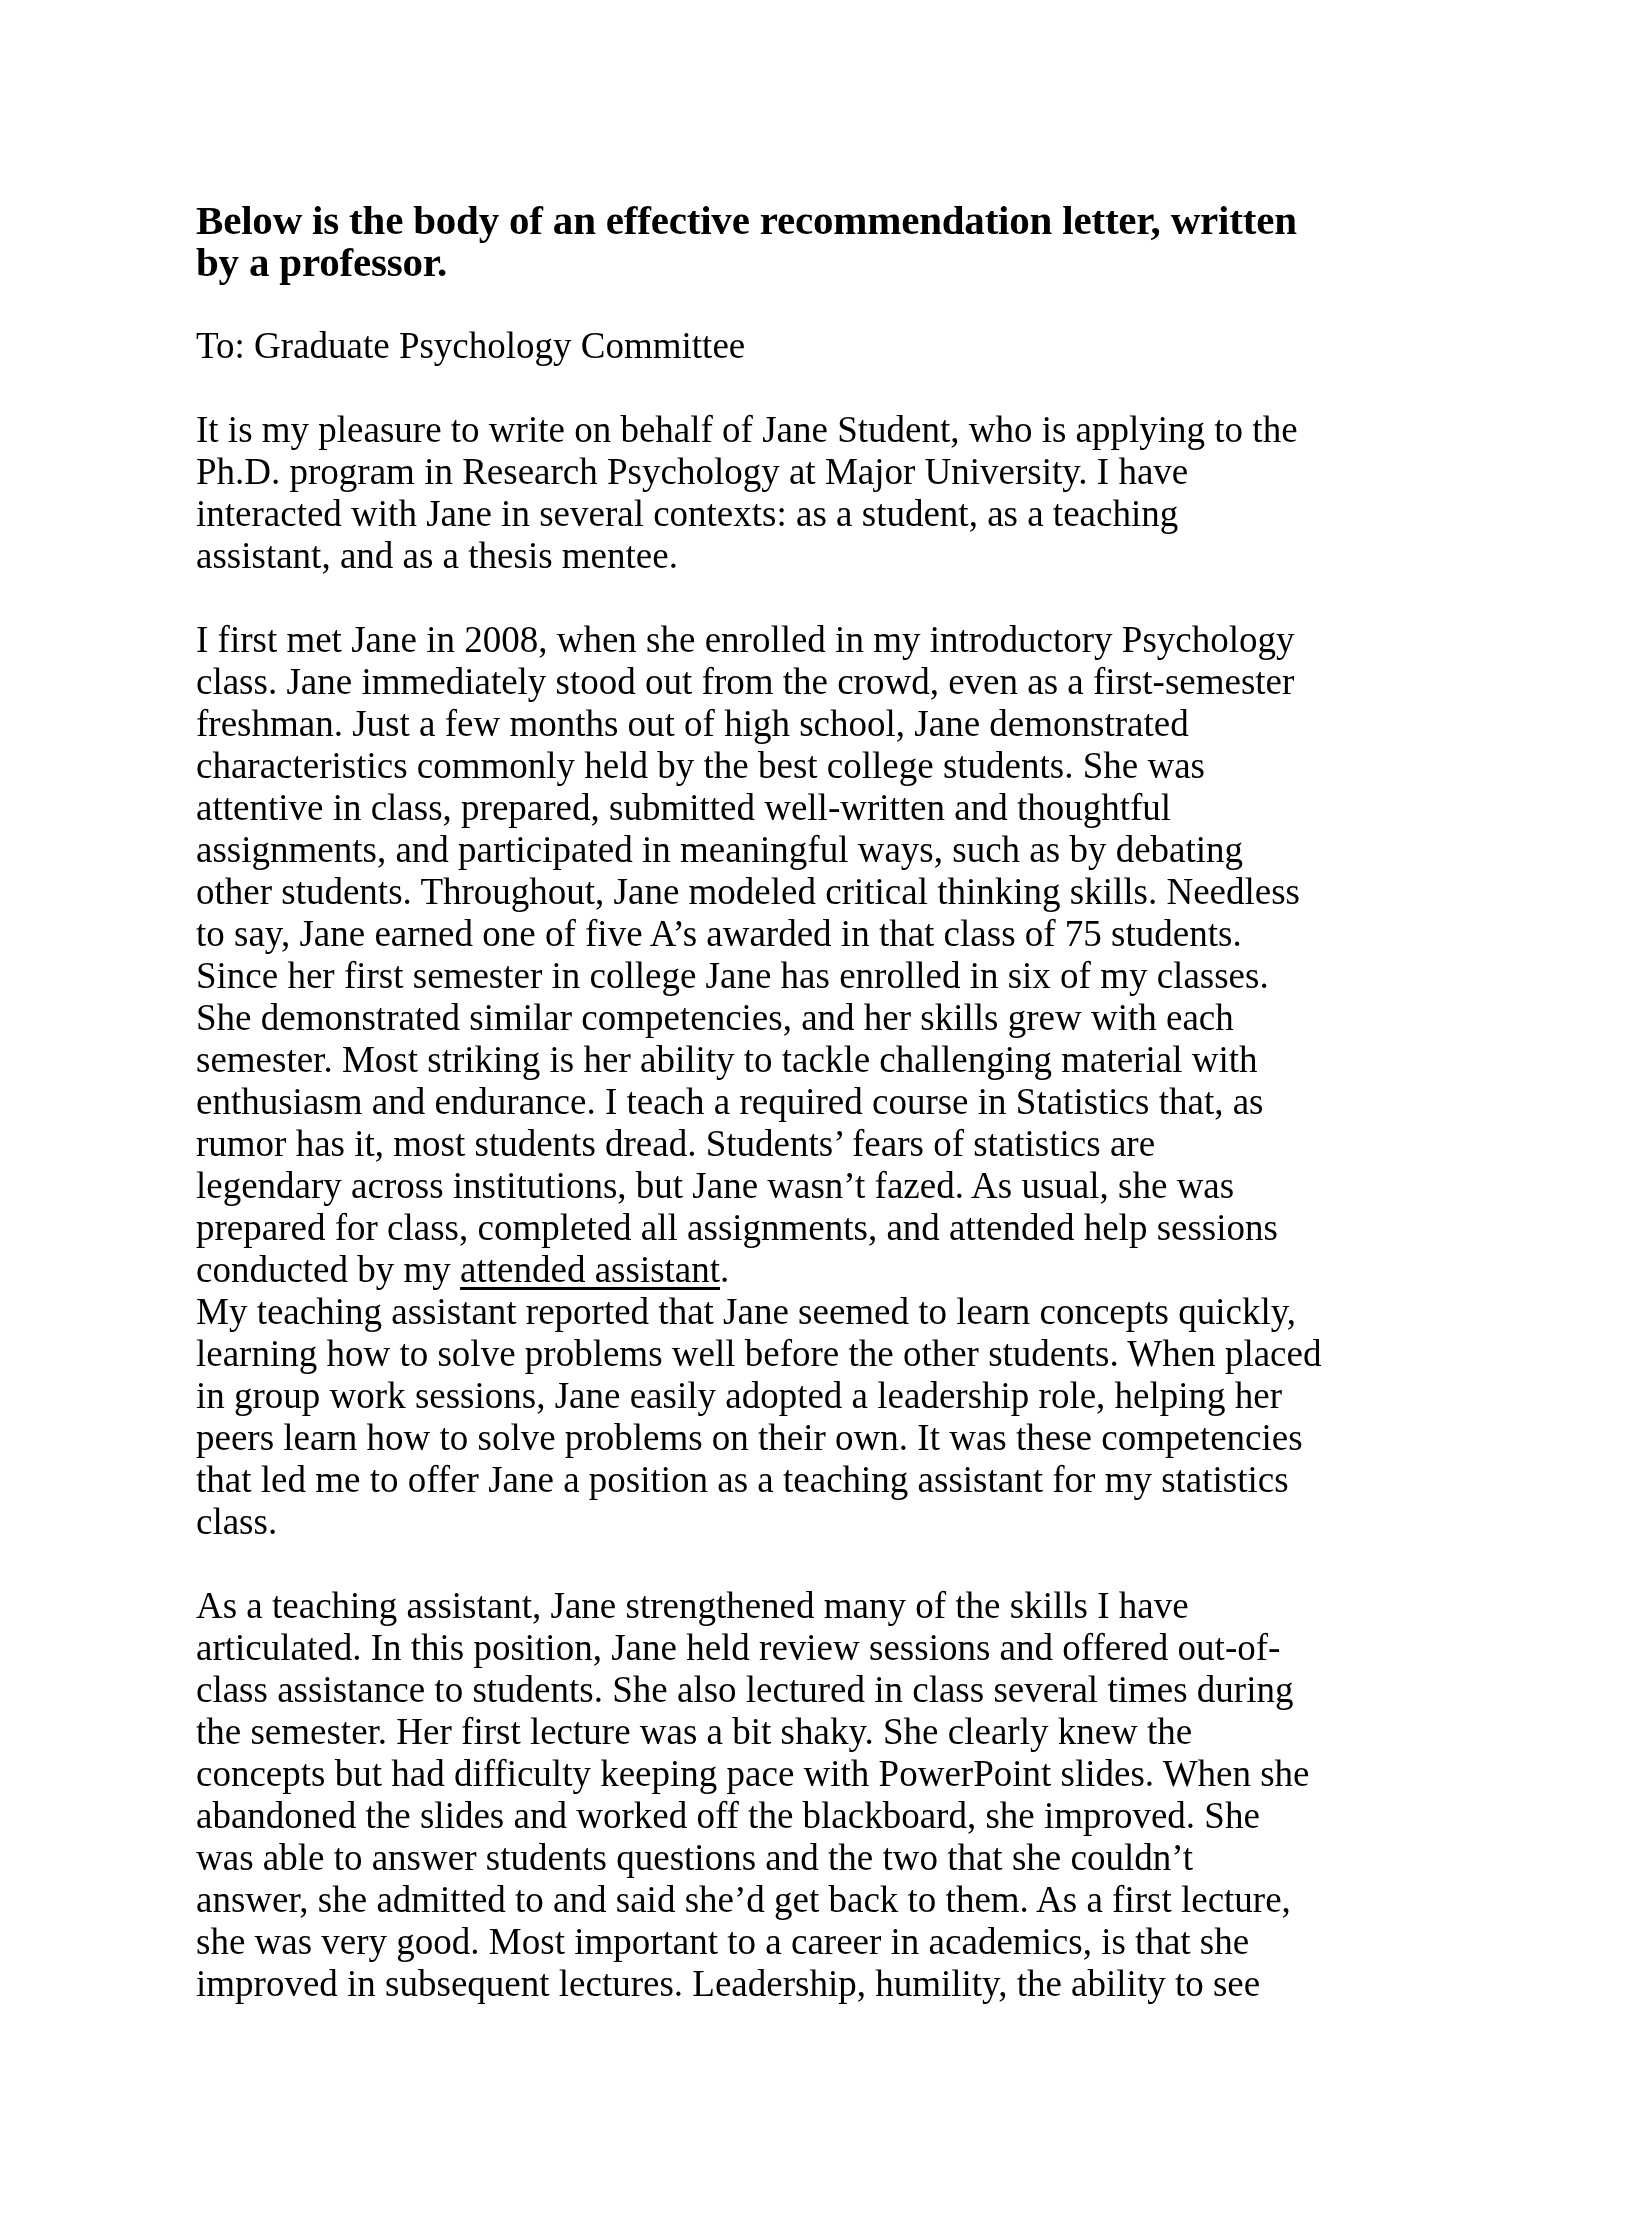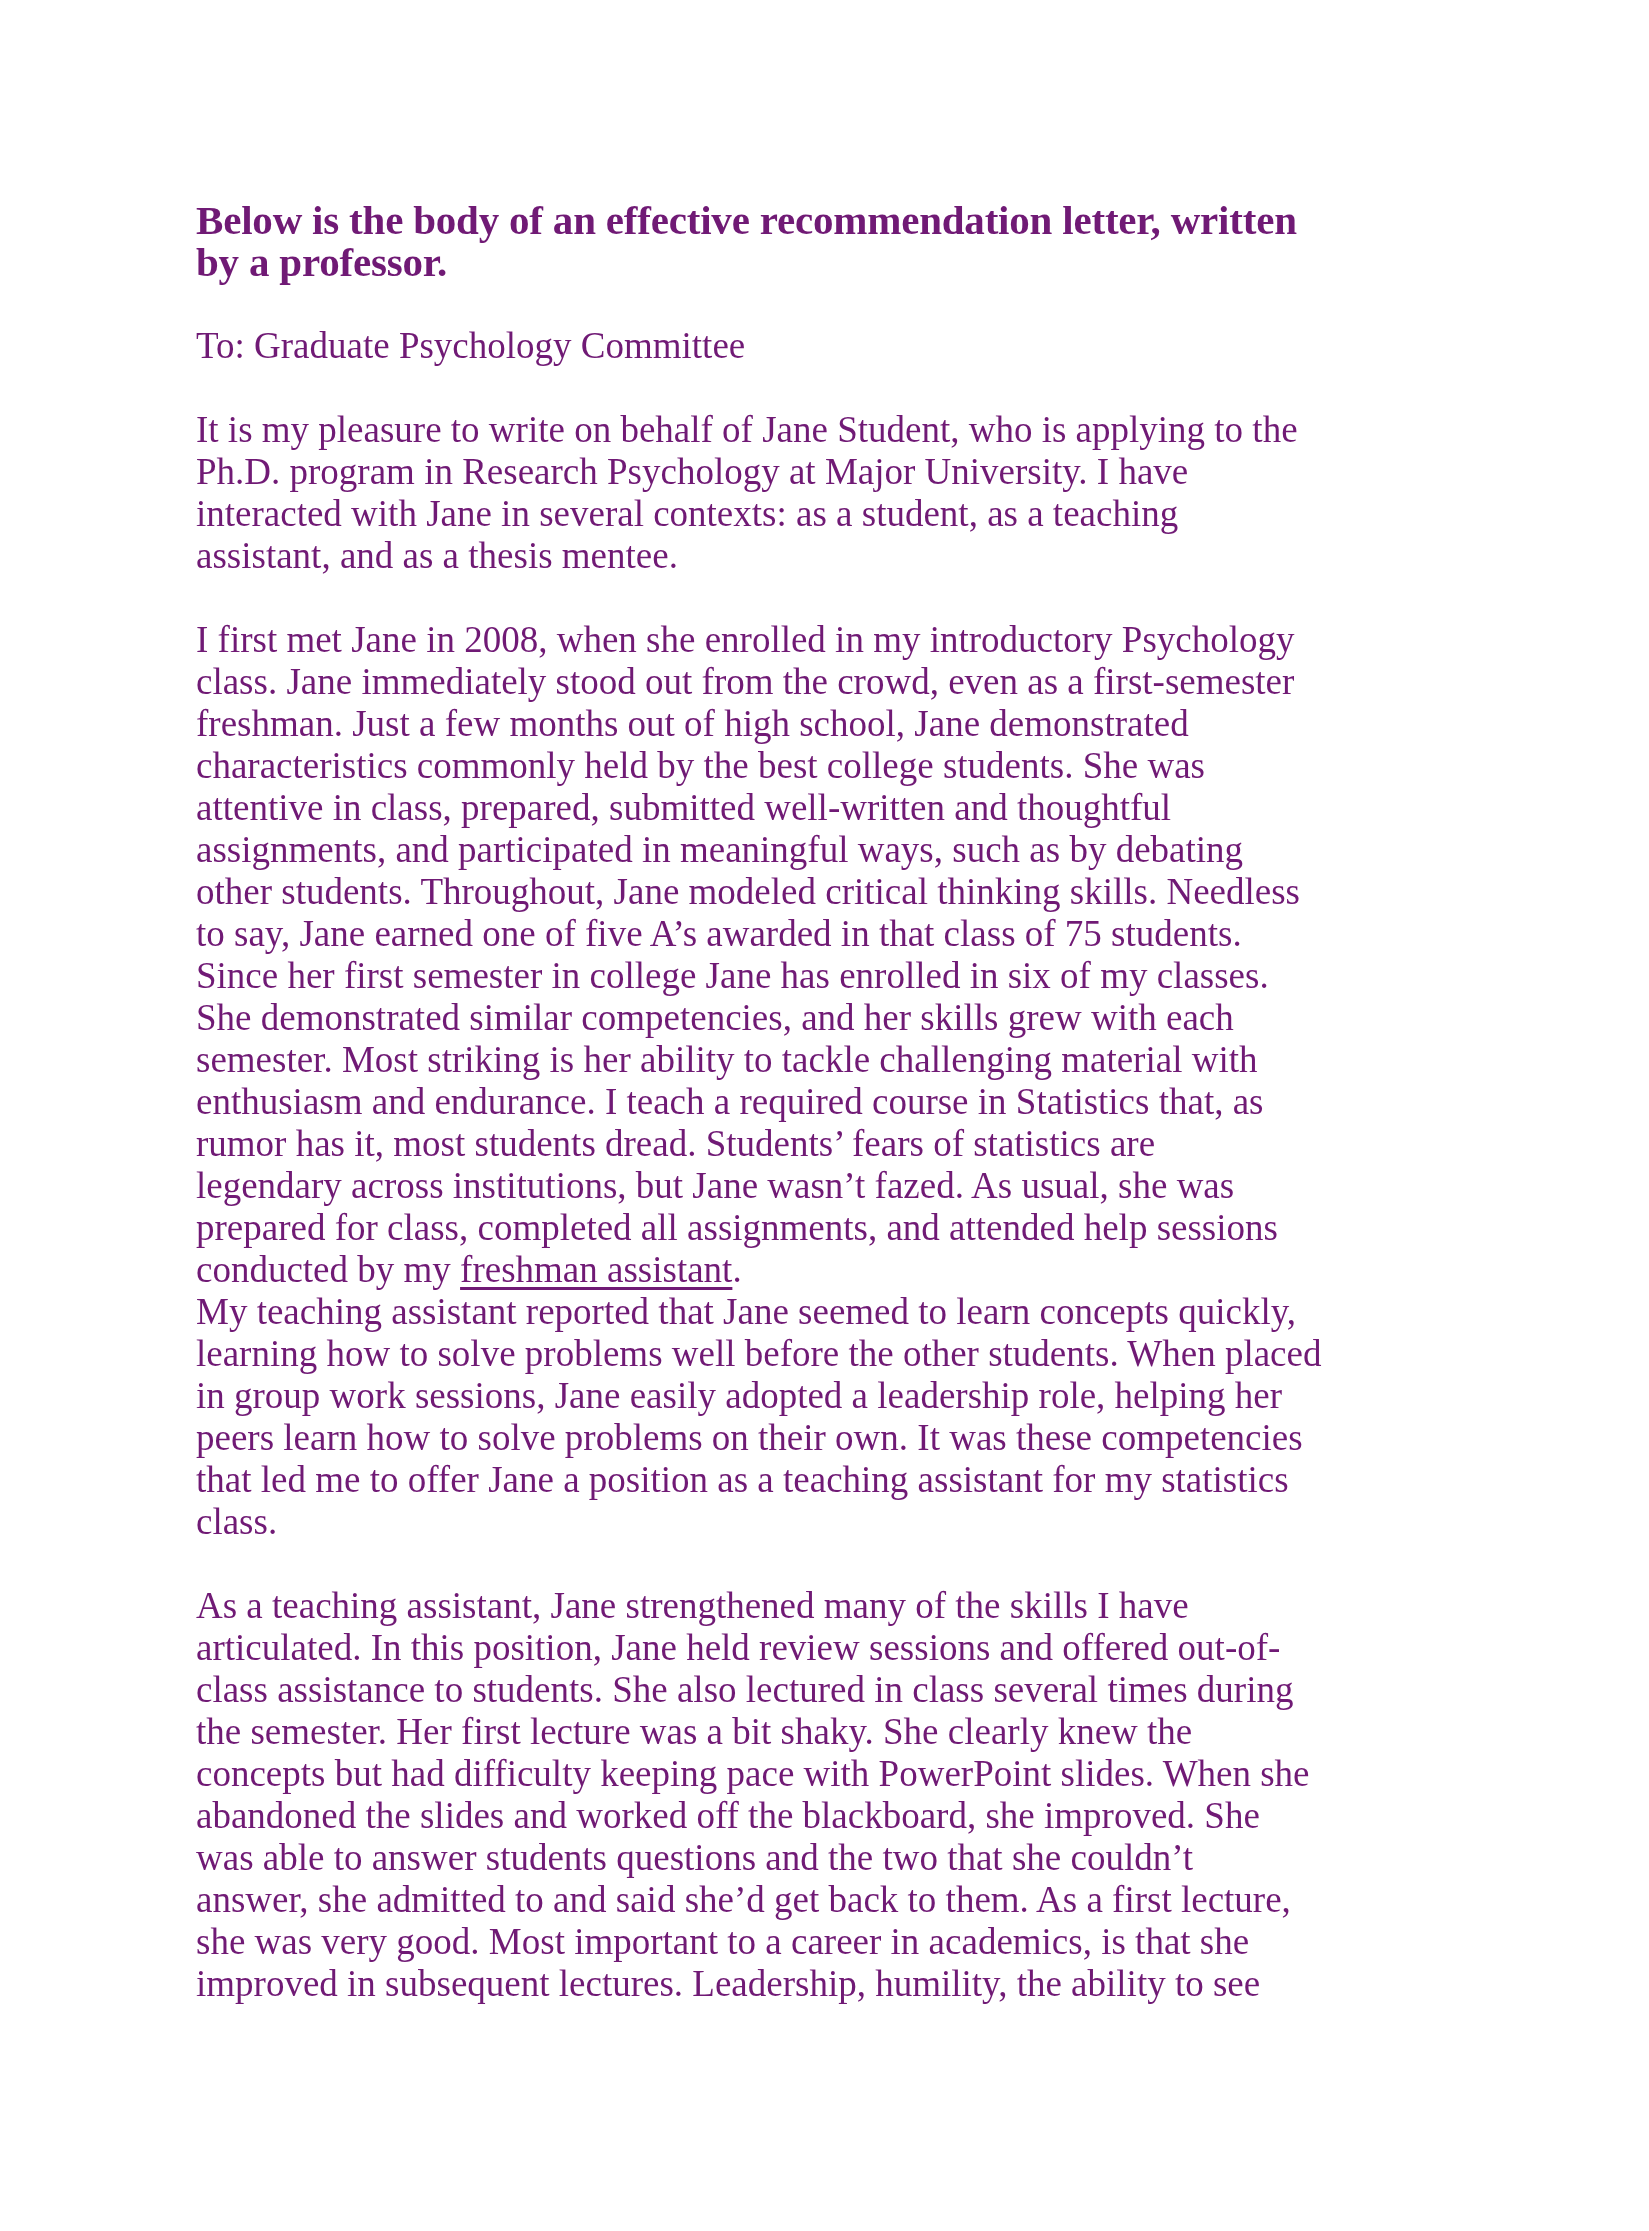--- a/index.html
+++ b/index.html
@@ -41,21 +41,21 @@
     margin: 0 0 42px 0;
   }
   .letter-body p span.u {
     text-decoration: underline;
     text-underline-offset: 4.9px;
   }
 </style>
 </head>
 <body style="background: rgb(255, 255, 255);">
 
-<div class="page" style="color: #701a75;">
+<div class="page" style="color: #000000;">
   <div class="heading">Below is the body of an effective recommendation letter, written
 by a professor.</div>
 
   <div class="salutation">To: Graduate Psychology Committee</div>
 
   <div class="letter-body">
       <p><span>It is my pleasure to write on behalf of Jane Student, who is applying to the
 Ph.D. program in Research Psychology at Major University. I have
 interacted with Jane in several contexts: as a student, as a teaching
 assistant, and as a thesis mentee.</span></p>
@@ -67,21 +67,21 @@
 assignments, and participated in meaningful ways, such as by debating
 other students. Throughout, Jane modeled critical thinking skills. Needless
 to say, Jane earned one of five A’s awarded in that class of 75 students.
 Since her first semester in college Jane has enrolled in six of my classes.
 She demonstrated similar competencies, and her skills grew with each
 semester. Most striking is her ability to tackle challenging material with
 enthusiasm and endurance. I teach a required course in Statistics that, as
 rumor has it, most students dread. Students’ fears of statistics are
 legendary across institutions, but Jane wasn’t fazed. As usual, she was
 prepared for class, completed all assignments, and attended help sessions
-conducted by my </span><span class="u">freshman assistant</span><span>.
+conducted by my </span><span class="u">attended assistant</span><span>.
 My teaching assistant reported that Jane seemed to learn concepts quickly,
 learning how to solve problems well before the other students. When placed
 in group work sessions, Jane easily adopted a leadership role, helping her
 peers learn how to solve problems on their own. It was these competencies
 that led me to offer Jane a position as a teaching assistant for my statistics
 class.</span></p>
       <p><span>As a teaching assistant, Jane strengthened many of the skills I have
 articulated. In this position, Jane held review sessions and offered out-of-
 class assistance to students. She also lectured in class several times during
 the semester. Her first lecture was a bit shaky. She clearly knew the

